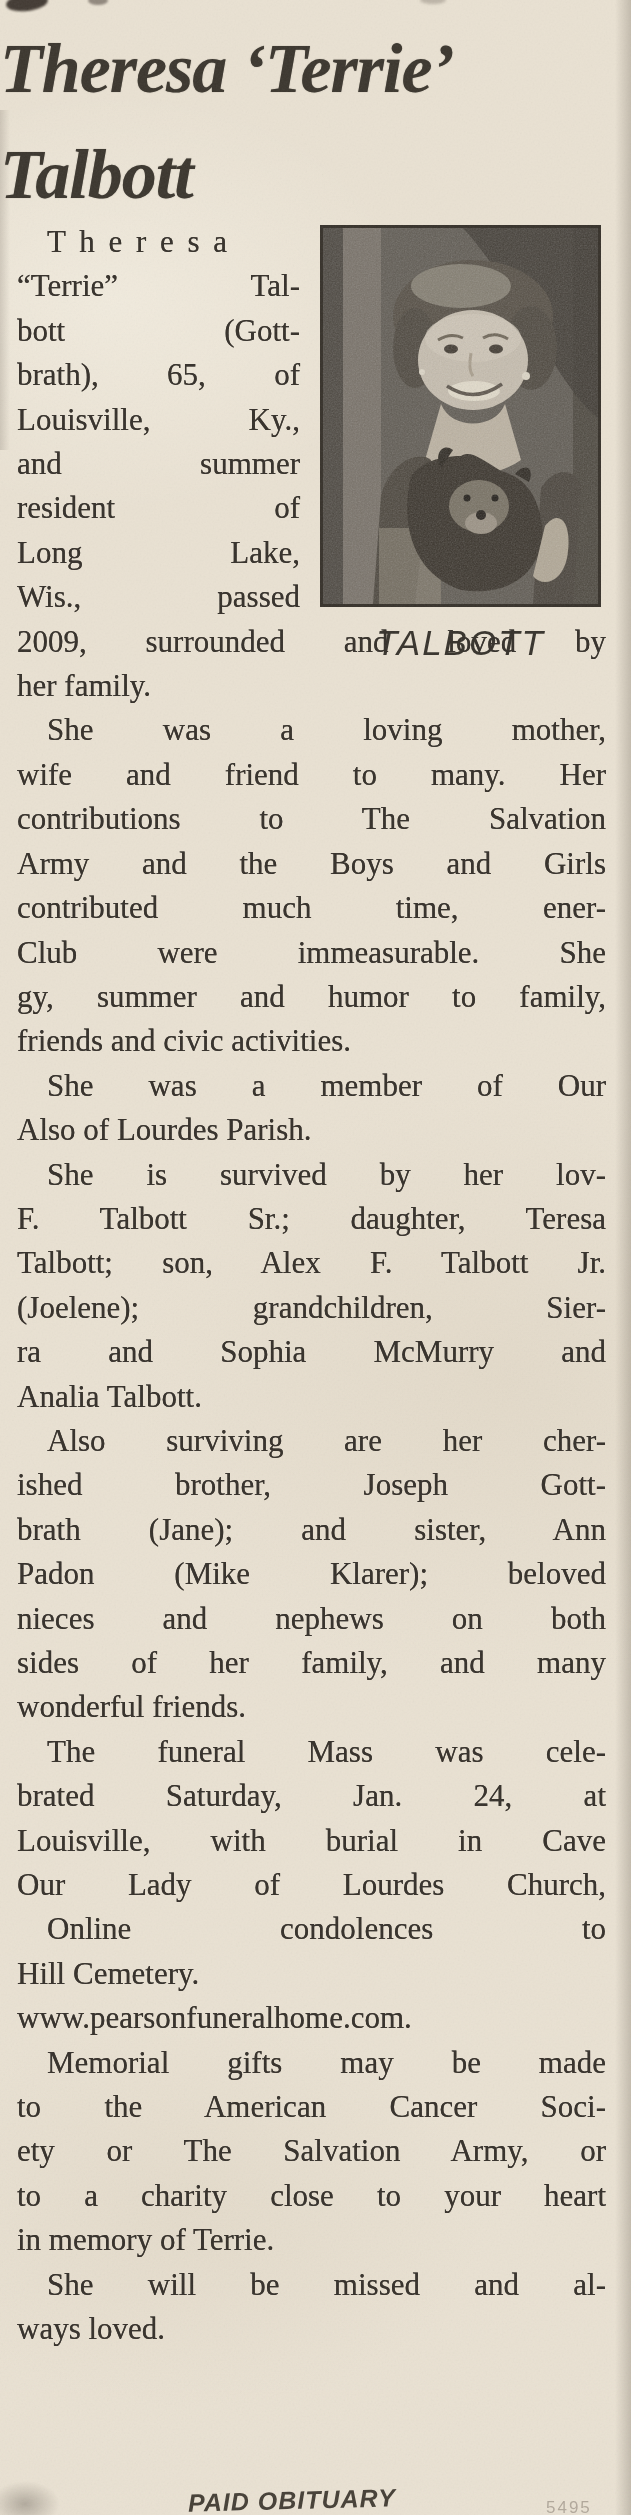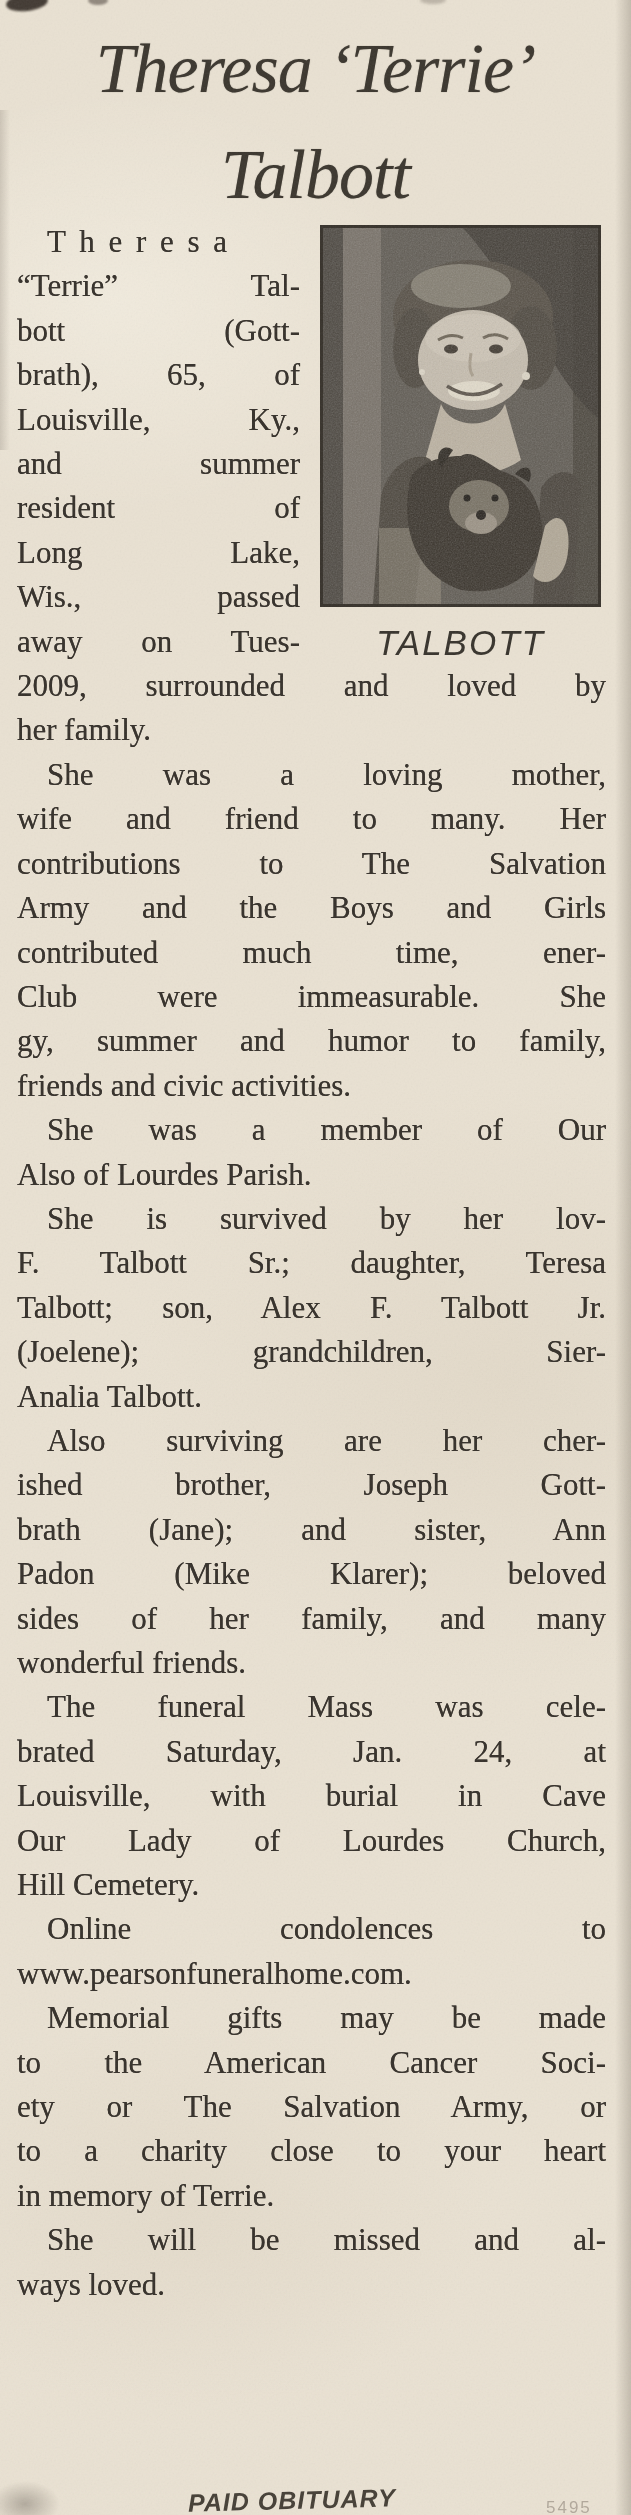--- a/index.html
+++ b/index.html
@@ -24,22 +24,21 @@
     background:radial-gradient(closest-side, rgba(60,52,44,.32), transparent);}
   .mark1{position:absolute;left:6px;top:-6px;width:42px;height:17px;background:#261e18;
     border-radius:50%;transform:rotate(-7deg);filter:blur(1px);opacity:.85;}
   .mark2{position:absolute;left:88px;top:-4px;width:20px;height:9px;background:#4a4038;
     border-radius:50%;filter:blur(1px);opacity:.55;}
   .mark3{position:absolute;left:420px;top:-4px;width:26px;height:8px;background:#6a6157;
     border-radius:50%;filter:blur(1.5px);opacity:.35;}
   
   .headline{
     position:absolute;left:0;top:16px;width:631px;
-    text-align:center;
-    font-style:italic;font-weight:normal;
+    font-style:italic;font-weight:bold;
     font-size:70px;line-height:106px;
     letter-spacing:-1px;
     color:#3b362e;
     text-shadow:0 0 1px rgba(59,54,46,.55);
   }
   
   .figure{position:absolute;left:320px;top:225px;width:281px;}
   .photo{
     width:275px;height:376px;
     border:3px solid #37322b;
@@ -148,50 +147,51 @@
   <div class="body-text">
       <div class="ln narrow indent spaced">T h e r e s a</div>
       <div class="ln narrow">“Terrie” Tal-</div>
       <div class="ln narrow">bott (Gott-</div>
       <div class="ln narrow">brath), 65, of</div>
       <div class="ln narrow">Louisville, Ky.,</div>
       <div class="ln narrow">and summer</div>
       <div class="ln narrow">resident of</div>
       <div class="ln narrow">Long Lake,</div>
       <div class="ln narrow">Wis., passed</div>
-      <div class="ln narrow">away on Tues-</div>
       <div class="ln">2009, surrounded and loved by</div>
       <div class="ln last">her family.</div>
       <div class="ln indent">She was a loving mother,</div>
       <div class="ln">wife and friend to many. Her</div>
       <div class="ln">contributions to The Salvation</div>
       <div class="ln">Army and the Boys and Girls</div>
       <div class="ln">contributed much time, ener-</div>
       <div class="ln">Club were immeasurable. She</div>
       <div class="ln">gy, summer and humor to family,</div>
       <div class="ln last">friends and civic activities.</div>
       <div class="ln indent">She was a member of Our</div>
       <div class="ln last">Also of Lourdes Parish.</div>
       <div class="ln indent">She is survived by her lov-</div>
       <div class="ln">F. Talbott Sr.; daughter, Teresa</div>
       <div class="ln">Talbott; son, Alex F. Talbott Jr.</div>
       <div class="ln">(Joelene); grandchildren, Sier-</div>
+      <div class="ln">ra and Sophia McMurry and</div>
       <div class="ln last">Analia Talbott.</div>
       <div class="ln indent">Also surviving are her cher-</div>
       <div class="ln">ished brother, Joseph Gott-</div>
       <div class="ln">brath (Jane); and sister, Ann</div>
       <div class="ln">Padon (Mike Klarer); beloved</div>
+      <div class="ln">nieces and nephews on both</div>
       <div class="ln">sides of her family, and many</div>
       <div class="ln last">wonderful friends.</div>
       <div class="ln indent">The funeral Mass was cele-</div>
       <div class="ln">brated Saturday, Jan. 24, at</div>
       <div class="ln">Louisville, with burial in Cave</div>
       <div class="ln">Our Lady of Lourdes Church,</div>
+      <div class="ln indent">Online condolences to</div>
       <div class="ln last">Hill Cemetery.</div>
-      <div class="ln indent">Online condolences to</div>
       <div class="ln last">www.pearsonfuneralhome.com.</div>
       <div class="ln indent">Memorial gifts may be made</div>
       <div class="ln">to the American Cancer Soci-</div>
       <div class="ln">ety or The Salvation Army, or</div>
       <div class="ln">to a charity close to your heart</div>
       <div class="ln last">in memory of Terrie.</div>
       <div class="ln indent">She will be missed and al-</div>
       <div class="ln last">ways loved.</div>
     </div>
 

